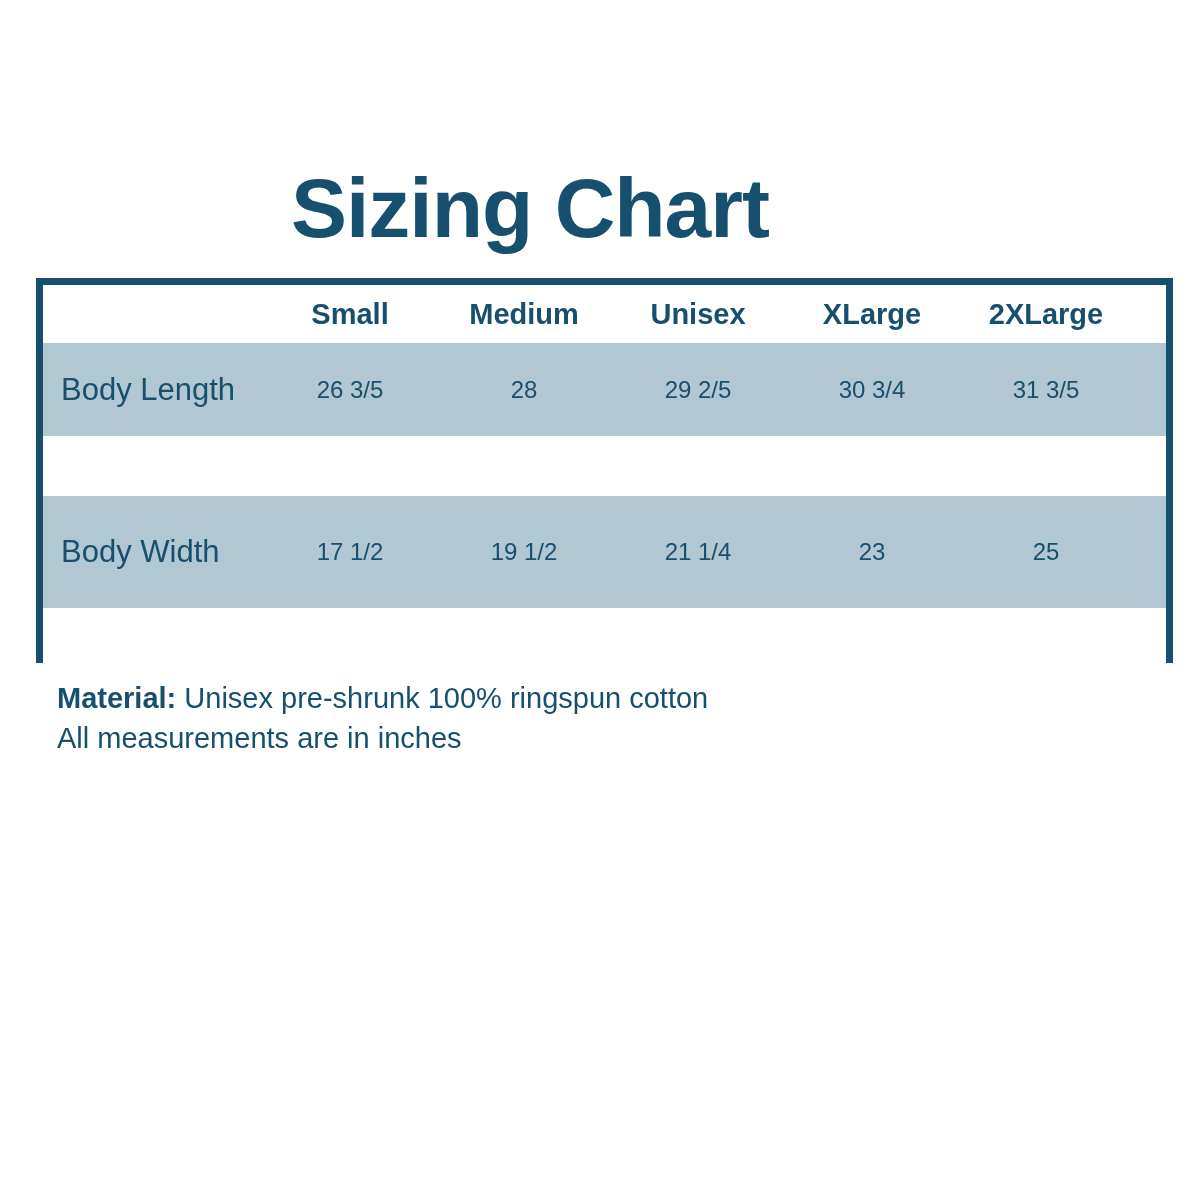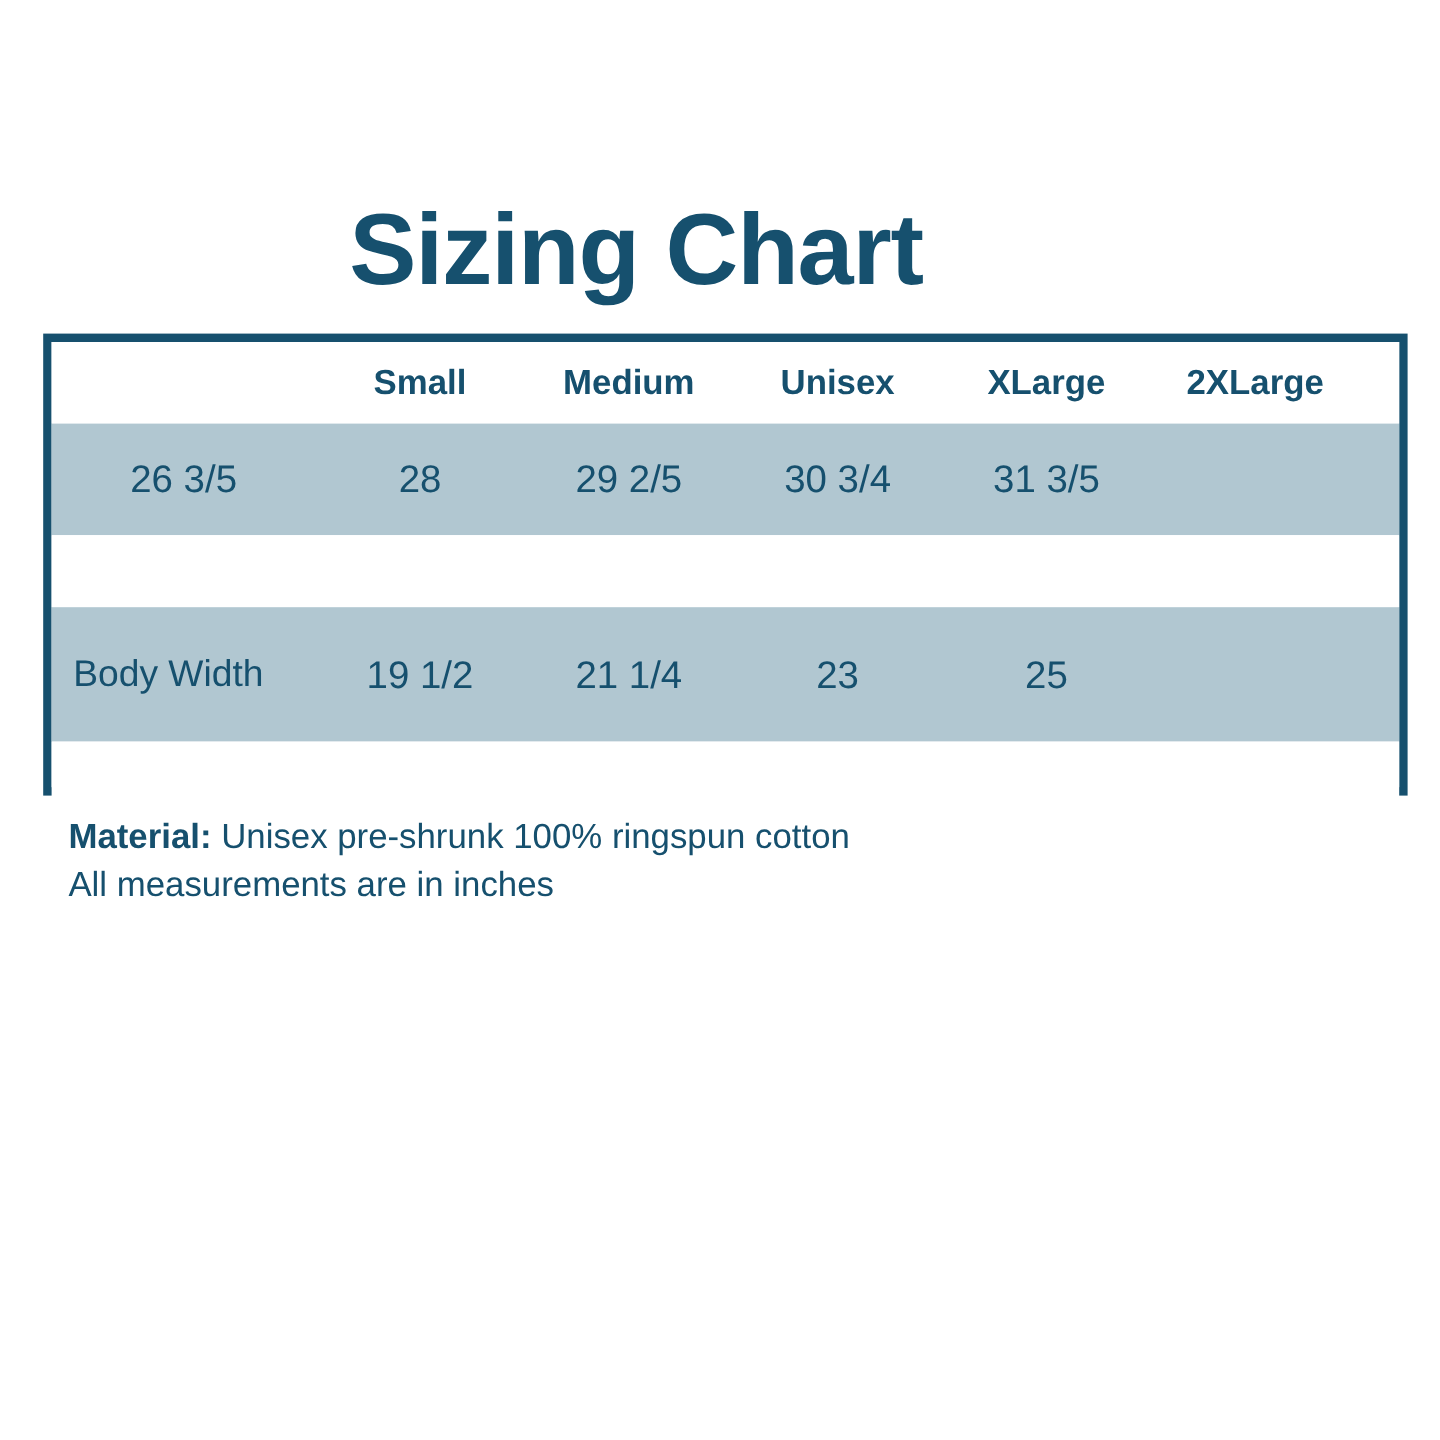--- a/index.html
+++ b/index.html
@@ -26,41 +26,41 @@
     width: 1137px; height: 385px;
     border: 7px solid var(--ink, #16506E);
     background: #ffffff;
   }
 
   .trow {
     display: grid;
     grid-template-columns: 220px repeat(5, 174px) 1fr;
     align-items: center;
   }
-  .trow.header-row { height: 68px; background: #ffffff; }
+  .trow.header-row { height: 58px; background: #ffffff; }
   .trow.band-row   { background: var(--band, #B1C7D1); }
   .trow.row-1      { height: 93px; }
   .trow.row-2      { height: 112px; }
   .spacer-a { height: 60px; background: #ffffff; }
   .spacer-b { height: 65px; background: #ffffff; }
 
   .hcell {
     text-align: center;
     font-weight: 700;
     font-size: 29px;
     color: var(--ink, #16506E);
   }
   .label-cell {
     font-size: 31px;
     padding-left: 18px;
     color: var(--ink, #16506E);
   }
   .vcell {
     text-align: center;
-    font-size: 32px;
+    font-size: 24px;
     color: var(--ink, #16506E);
   }
 
   .notes {
     position: absolute;
     left: 57px; top: 678px;
     font-size: 29px;
     line-height: 40px;
     color: var(--ink, #16506E);
   }
@@ -76,31 +76,33 @@
   <div class="trow header-row">
     <div class="hcell"></div>
     <div class="hcell">Small</div>
     <div class="hcell">Medium</div>
     <div class="hcell">Unisex</div>
     <div class="hcell">XLarge</div>
     <div class="hcell">2XLarge</div>
   </div>
 
   <div class="trow band-row row-1">
+    <div class="label-cell">Body Length</div>
     <div class="vcell">26 3/5</div>
     <div class="vcell">28</div>
     <div class="vcell">29 2/5</div>
     <div class="vcell">30 3/4</div>
     <div class="vcell">31 3/5</div>
   </div>
 
   <div class="spacer-a"></div>
 
   <div class="trow band-row row-2">
     <div class="label-cell">Body Width</div>
+    <div class="vcell">17 1/2</div>
     <div class="vcell">19 1/2</div>
     <div class="vcell">21 1/4</div>
     <div class="vcell">23</div>
     <div class="vcell">25</div>
   </div>
 
   <div class="spacer-b"></div>
 
 </div>
 

